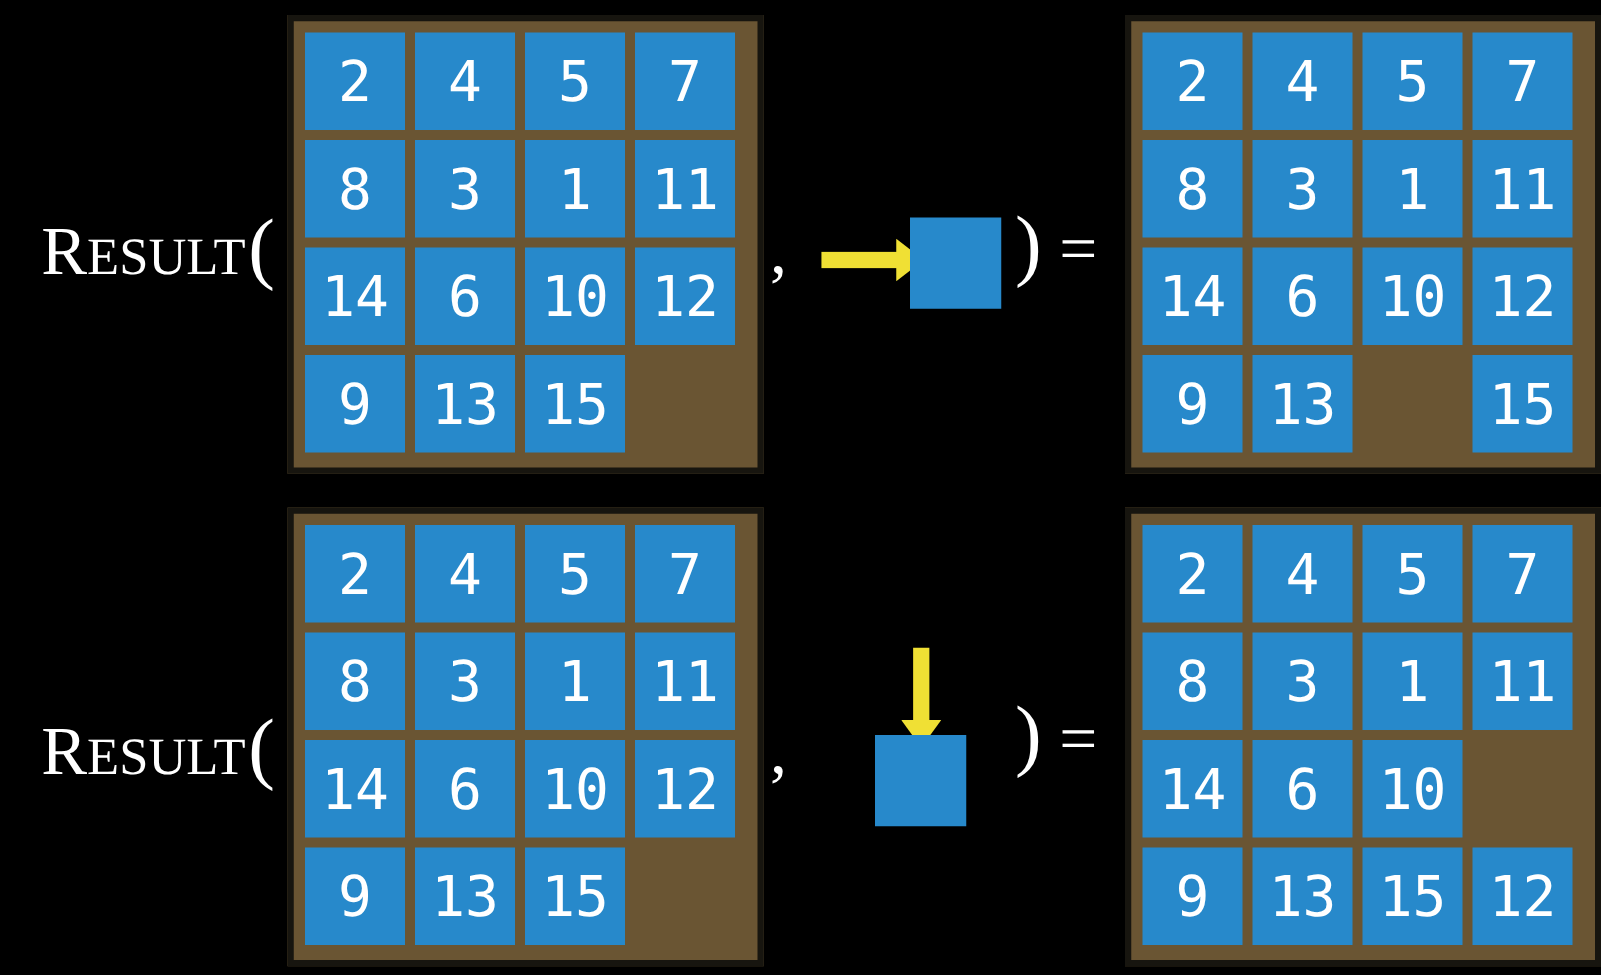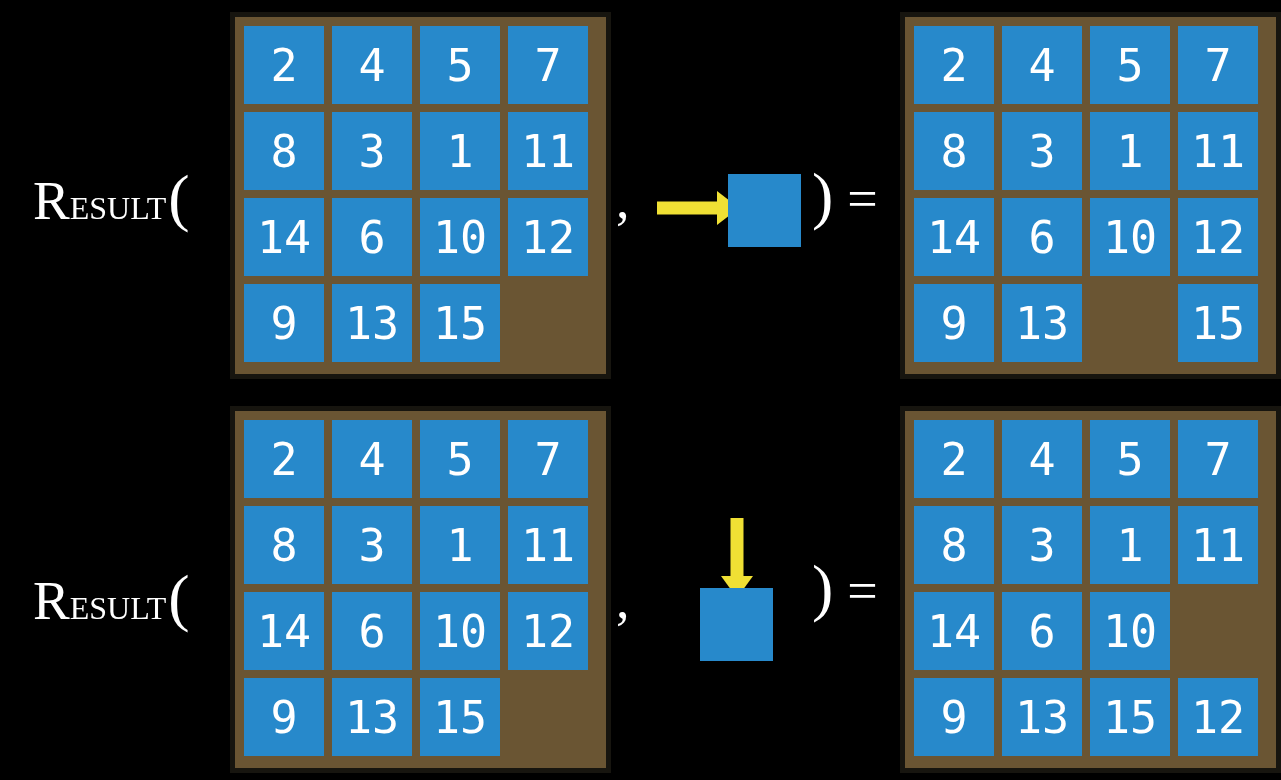--- a/index.html
+++ b/index.html
@@ -42,21 +42,21 @@
   .cell.tile { background: var(--tile-blue); }
   .cell.blank { background: transparent; }
   .fn-label {
     position: absolute;
     display: flex;
     align-items: baseline;
     color: var(--text-white);
     white-space: nowrap;
   }
   .fn-initial { font-size: 55px; line-height: 1; }
-  .fn-rest   { font-size: 32px; line-height: 1; }
+  .fn-rest   { font-size: 42px; line-height: 1; }
   .fn-paren  { font-size: 64px; line-height: 1; margin-left: 2px; }
   .comma {
     position: absolute;
     font-size: 54px;
     line-height: 1;
     color: var(--text-white);
   }
   .close-label {
     position: absolute;
     display: flex;

